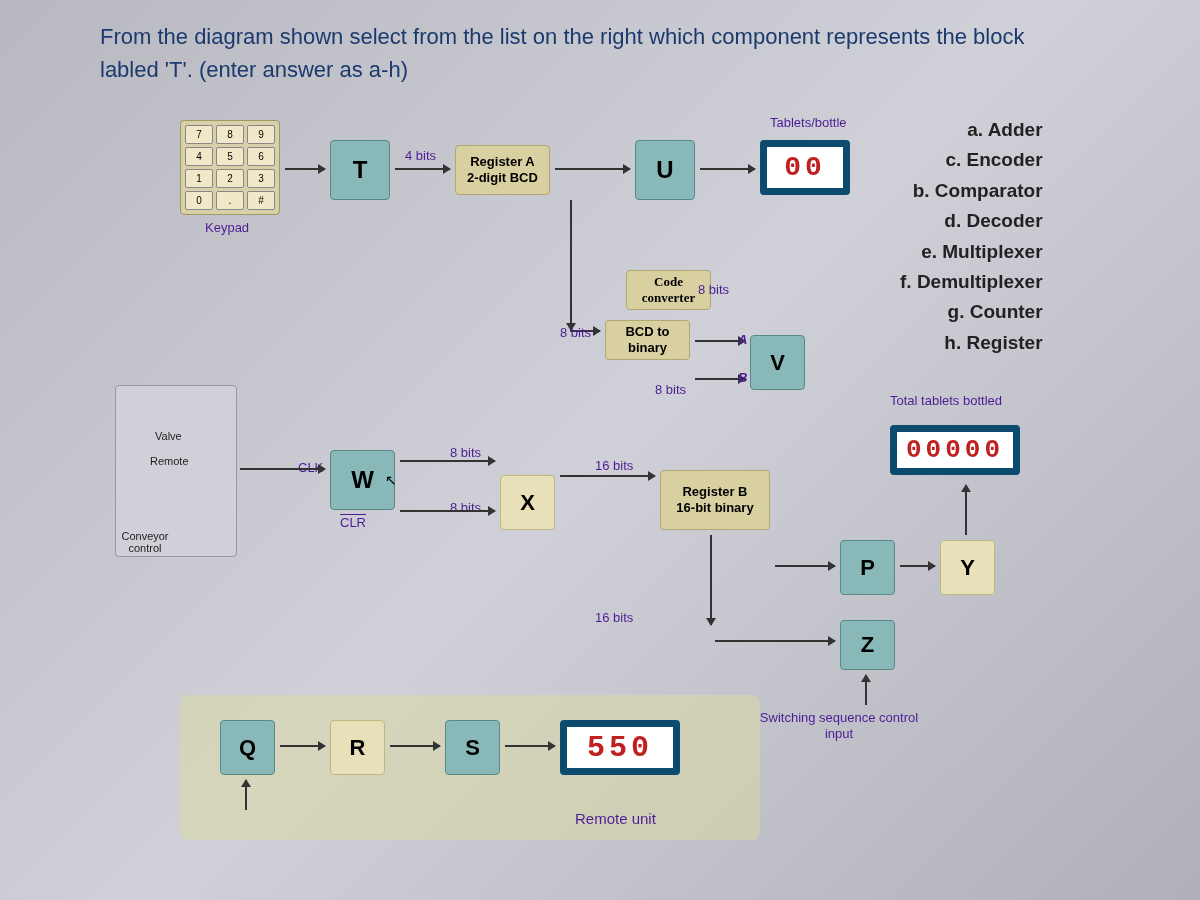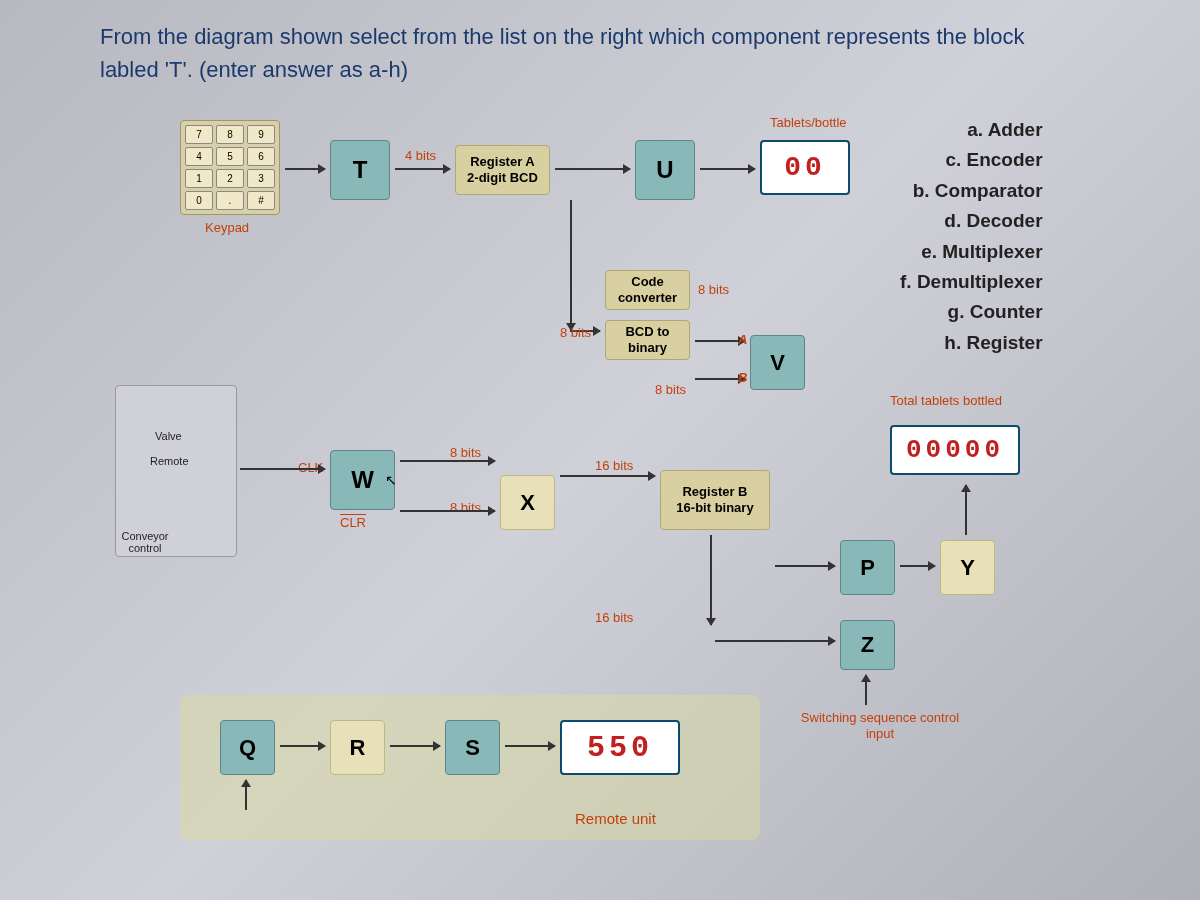--- a/index.html
+++ b/index.html
@@ -34,21 +34,21 @@
     align-items: center;
     justify-content: center;
     font-weight: bold;
     font-size: 18px;
     border-radius: 4px;
     box-sizing: border-box;
   }
   .block-teal { background: #88b8b8; border: 1px solid #5a8888; }
   .block-beige { background: #e8e0b8; border: 1px solid #c0b880; }
   .block-olive { background: #d8d0a0; border: 1px solid #b0a870; font-size: 13px; line-height: 1.2; text-align: center; flex-direction: column; }
-  .block-display { background: #fff; border: 2px solid #0c4a6e; color: #c02020; font-family: 'Courier New', monospace; font-size: 28px; letter-spacing: 4px; }
+  .block-display { background: #fff; border: 7px solid #0c4a6e; color: #c02020; font-family: 'Courier New', monospace; font-size: 28px; letter-spacing: 4px; }
   .keypad {
     position: absolute;
     width: 100px;
     height: 95px;
     background: #d8d0a8;
     border: 1px solid #a09860;
     border-radius: 4px;
     display: grid;
     grid-template-columns: repeat(3, 1fr);
     gap: 3px;
@@ -60,21 +60,21 @@
     border: 1px solid #888;
     border-radius: 2px;
     display: flex;
     align-items: center;
     justify-content: center;
     font-size: 10px;
   }
   .label {
     position: absolute;
     font-size: 13px;
-    color: #c2410c;
+    color: #4c1d95;
   }
   .label-bold { font-weight: bold; }
   .answer-list {
     position: absolute;
     font-size: 19px;
     color: #222;
     line-height: 1.6;
     font-weight: bold;
   }
   .remote-region {
@@ -142,21 +142,21 @@
 
   <div class="arrow-h" style="top:58px; left:455px; width:75px;"></div>
 
   <div class="block block-teal" style="top:30px; left:535px; width:60px; height:60px; font-size:24px;">U</div>
 
   <div class="arrow-h" style="top:58px; left:600px; width:55px;"></div>
 
   <div class="label" style="top:5px; left:670px;">Tablets/bottle</div>
   <div class="block block-display" style="top:30px; left:660px; width:90px; height:55px;">00</div>
 
-  <div class="block block-olive" style="top:160px; left:505px; width:85px; height:40px;">
+  <div class="block block-olive" style="top:160px; left:526px; width:85px; height:40px;font-family:Liberation Serif, serif;">
     <span>Code converter</span>
   </div>
   <div class="block block-olive" style="top:210px; left:505px; width:85px; height:40px;">
     <span>BCD to binary</span>
   </div>
 
   <div class="arrow-v down" style="top:90px; left:470px; height:130px;"></div>
   <div class="arrow-h" style="top:220px; left:470px; width:30px;"></div>
   <div class="label" style="top:215px; left:460px;">8 bits</div>
   <div class="label" style="top:172px; left:598px;">8 bits</div>
@@ -202,21 +202,21 @@
   <div class="block block-beige" style="top:430px; left:840px; width:55px; height:55px; font-size:22px;">Y</div>
   <div class="arrow-h" style="top:455px; left:800px; width:35px;"></div>
 
   <div class="label" style="top:283px; left:790px;">Total tablets bottled</div>
   <div class="block block-display" style="top:315px; left:790px; width:130px; height:50px; font-size:26px;">00000</div>
   <div class="arrow-v" style="top:375px; left:865px; height:50px;"></div>
 
   <div class="block block-teal" style="top:510px; left:740px; width:55px; height:50px; font-size:22px;">Z</div>
   <div class="arrow-h" style="top:530px; left:615px; width:120px;"></div>
 
-  <div class="label" style="top:600px; left:700px; width:160px; text-align:center; line-height:1.2;">Switching sequence control input</div>
+  <div class="label" style="top:600px; left:659px; width:160px; text-align:center; line-height:1.2;">Switching sequence control input</div>
   <div class="arrow-v" style="top:565px; left:765px; height:30px;"></div>
 
   <div class="remote-region" style="top:585px; left:80px; width:580px; height:145px;"></div>
 
   <div class="block block-teal" style="top:610px; left:120px; width:55px; height:55px; font-size:22px;">Q</div>
   <div class="arrow-v" style="top:670px; left:145px; height:30px;"></div>
 
   <div class="block block-beige" style="top:610px; left:230px; width:55px; height:55px; font-size:22px;">R</div>
   <div class="arrow-h" style="top:635px; left:180px; width:45px;"></div>
 

